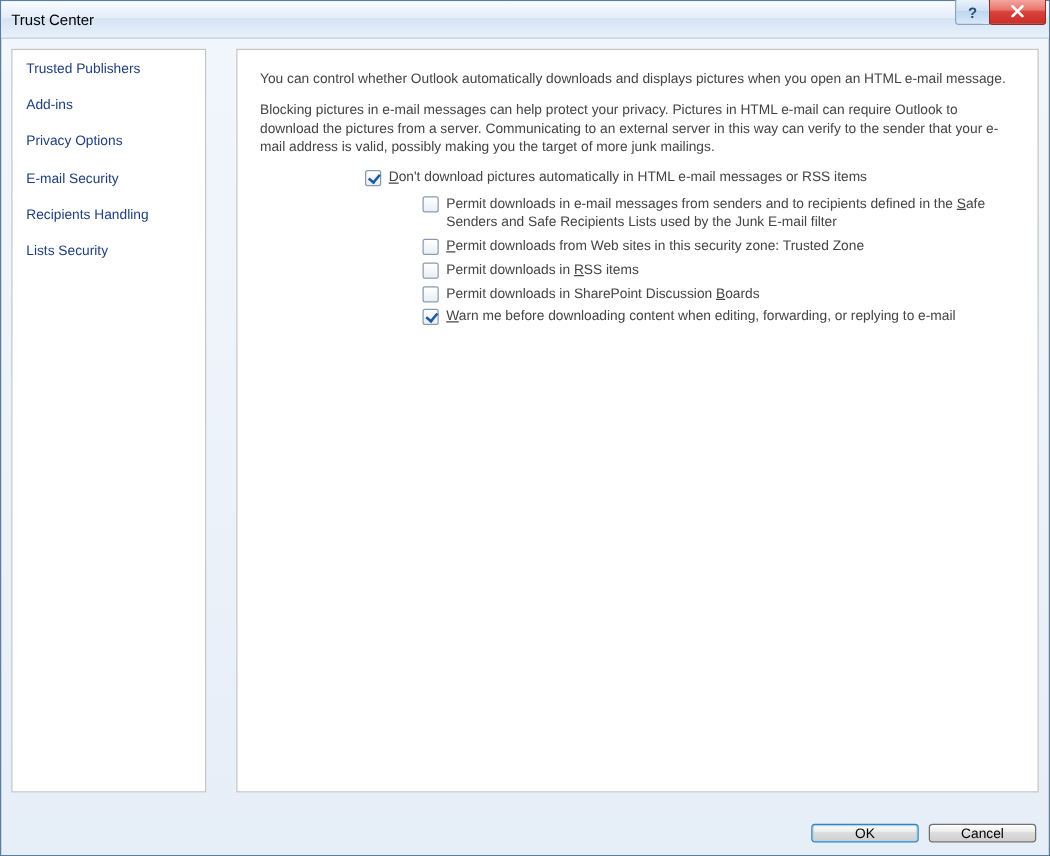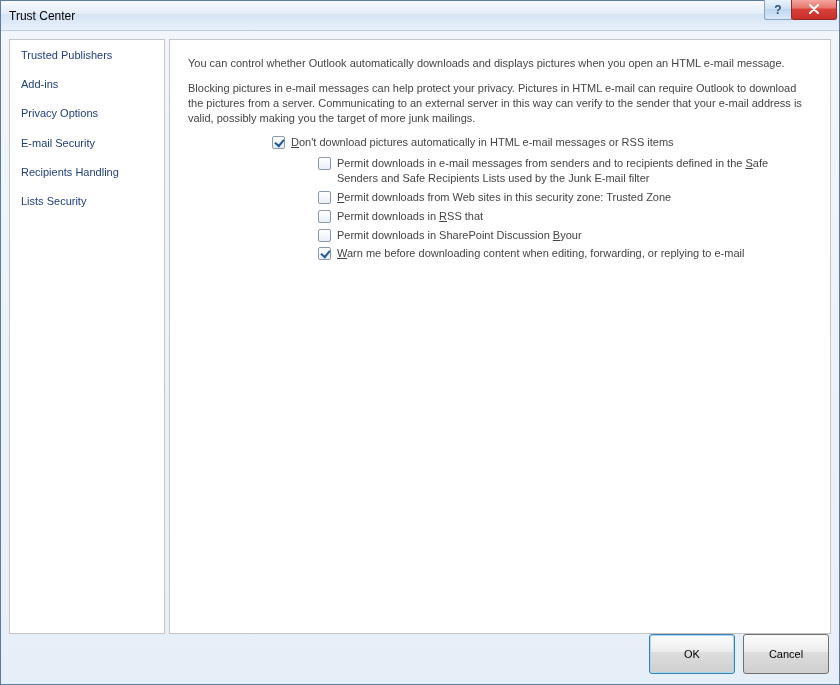--- a/index.html
+++ b/index.html
@@ -71,21 +71,21 @@
     }
     .client {
       flex: 1;
       display: flex;
       flex-direction: column;
       padding: 8px;
     }
     .content {
       flex: 1;
       display: flex;
-      gap: 4px;
+      gap: 24px;
     }
     .sidebar {
       width: 156px;
       background: #fff;
       border: 1px solid #c5c5c5;
       padding: 2px;
     }
     .sidebar-item {
       color: #1f3e7b;
       padding: 6px 8px 6px 8px;
@@ -149,21 +149,21 @@
     .footer {
       height: 42px;
       display: flex;
       justify-content: flex-end;
       align-items: flex-end;
       gap: 8px;
       padding: 0 2px 2px 0;
     }
     .btn {
       min-width: 86px;
-      height: 40px;
+      height: 15px;
       border: 1px solid #707070;
       border-radius: 3px;
       background: linear-gradient(to bottom,#fdfdfd,#ebebeb 45%,#dddddd 46%,#cfcfcf);
       font-size: 11px;
       color: #000;
       display: flex;
       align-items: center;
       justify-content: center;
       cursor: default;
     }
@@ -216,25 +216,25 @@
         <div class="opt-row sub">
           <div class="chk"></div>
           <div class="opt-label"><span>Permit downloads in e-mail messages from senders and to recipients defined in the </span><u>S</u><span>afe Senders and Safe Recipients Lists used by the Junk E-mail filter</span></div>
         </div>
         <div class="opt-row sub">
           <div class="chk"></div>
           <div class="opt-label"><span></span><u>P</u><span>ermit downloads from Web sites in this security zone: Trusted Zone</span></div>
         </div>
         <div class="opt-row sub">
           <div class="chk"></div>
-          <div class="opt-label"><span>Permit downloads in </span><u>R</u><span>SS that</span></div>
-        </div>
-        <div class="opt-row sub">
-          <div class="chk"></div>
-          <div class="opt-label"><span>Permit downloads in SharePoint Discussion </span><u>B</u><span>your</span></div>
+          <div class="opt-label"><span>Permit downloads in </span><u>R</u><span>SS items</span></div>
+        </div>
+        <div class="opt-row sub">
+          <div class="chk"></div>
+          <div class="opt-label"><span>Permit downloads in SharePoint Discussion </span><u>B</u><span>oards</span></div>
         </div>
         <div class="opt-row sub">
           <div class="chk checked"></div>
           <div class="opt-label"><span></span><u>W</u><span>arn me before downloading content when editing, forwarding, or replying to e-mail</span></div>
         </div>
       </div>
 
     </div>
 
     <div class="footer">

